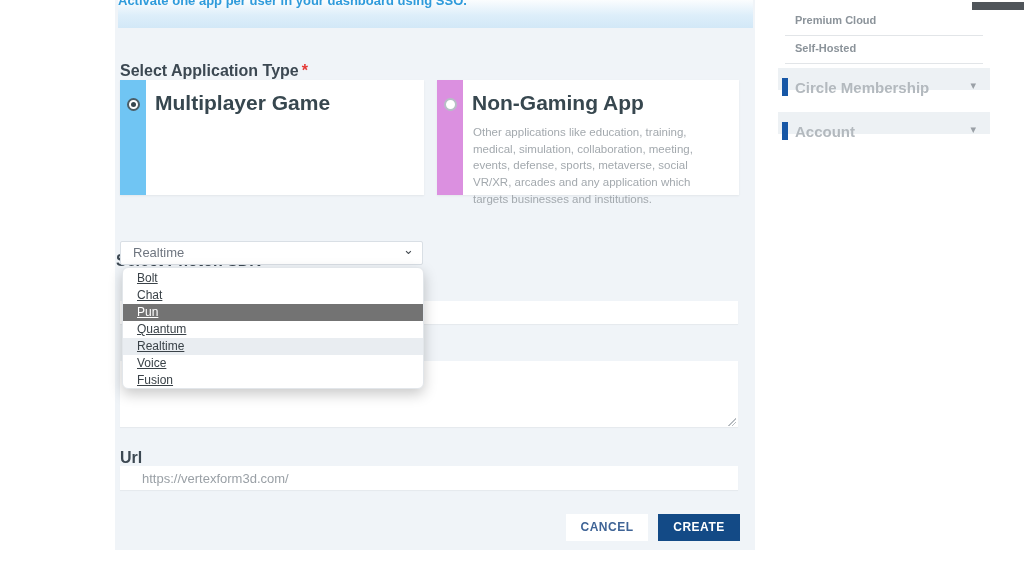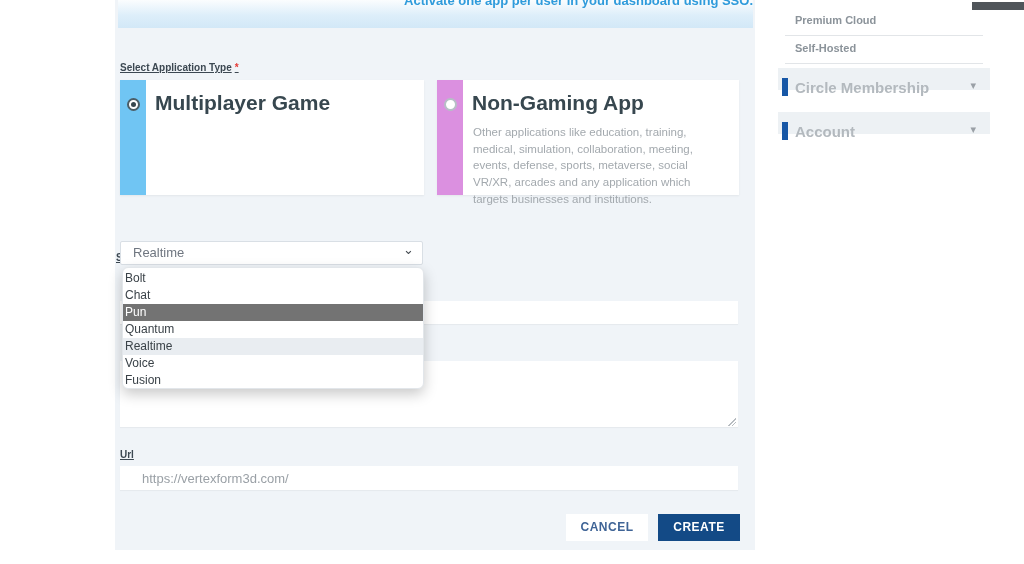--- a/index.html
+++ b/index.html
@@ -6,25 +6,25 @@
   html,body { width:1024px; height:564px; background:#ffffff; overflow:hidden;
               font-family:"Liberation Sans", sans-serif; }
   #page { position:relative; width:1024px; height:564px; background:#ffffff; }
 
   
   .form-col { position:absolute; left:115px; top:0; width:640px; height:550px;
               background:#f0f4f8; }
 
   .banner { position:absolute; left:3px; top:0; width:635px; height:28px;
             background:linear-gradient(to bottom,#fbfdfe 0%,#ddeefa 55%,#d2e8f7 100%);
-            overflow:hidden; text-align:right; }
+            overflow:hidden; text-align:left; }
   .banner span { position:relative; top:-9px; font-size:13px; font-weight:bold;
                  color:#2f9bdb; white-space:nowrap; }
 
-  .field-label { position:absolute; font-size:10px; font-weight:bold; color:#3c4852;text-decoration:underline; }
+  .field-label { position:absolute; font-size:16px; font-weight:bold; color:#3c4852; }
   .req { color:#e53935; margin-left:3px; }
 
   .type-card { position:absolute; top:80px; height:115px; background:#ffffff;
                box-shadow:0 1px 2px rgba(0,0,0,.06); }
   .card-left  { left:5px;  width:304px; }
   .card-right { left:322px; width:302px; }
   .strip { position:absolute; left:0; top:0; width:26px; height:115px; }
   .radio { position:absolute; left:7px; top:18px; width:13px; height:13px;
            border-radius:50%; background:#ffffff; }
   .radio.sel { border:2px solid #4b5d66; }
@@ -50,22 +50,22 @@
   .resize-handle { position:absolute; left:612px; top:417px; width:9px; height:9px;
         background:
           linear-gradient(135deg, transparent 0 55%, #b7bcc1 55% 62%, transparent 62% 75%, #b7bcc1 75% 82%, transparent 82%);
         cursor:nwse-resize; }
   .url-input { top:466px; height:24px; font-size:13px; }
 
   
   .dropdown { position:absolute; left:7px; top:267px; width:302px; height:122px;
               background:#ffffff; border:1px solid #e2e6ea; border-radius:6px;
               box-shadow:0 5px 14px rgba(0,0,0,.22); overflow:hidden; padding-top:2px; }
-  .dd-item { height:17px; line-height:17px; padding-left:2px; font-size:12px;
-             color:#3a4248; cursor:pointer; }
+  .dd-item { height:17px; line-height:17px; padding-left:14px; font-size:12px;
+             color:#3a4248; cursor:pointer;text-decoration:underline; }
   .dd-item.hl { background:#737373; color:#ffffff; }
   .dd-item.cur { background:#e9edf1; }
 
   .btn { position:absolute; top:514px; width:82px; height:27px; text-align:center;
          line-height:27px; font-size:12px; font-weight:bold; letter-spacing:.5px;
          cursor:pointer; }
   .btn-cancel { left:451px; background:#ffffff; color:#3f6496; }
   .btn-create { left:543px; background:#134a86; color:#ffffff; }
 
   

